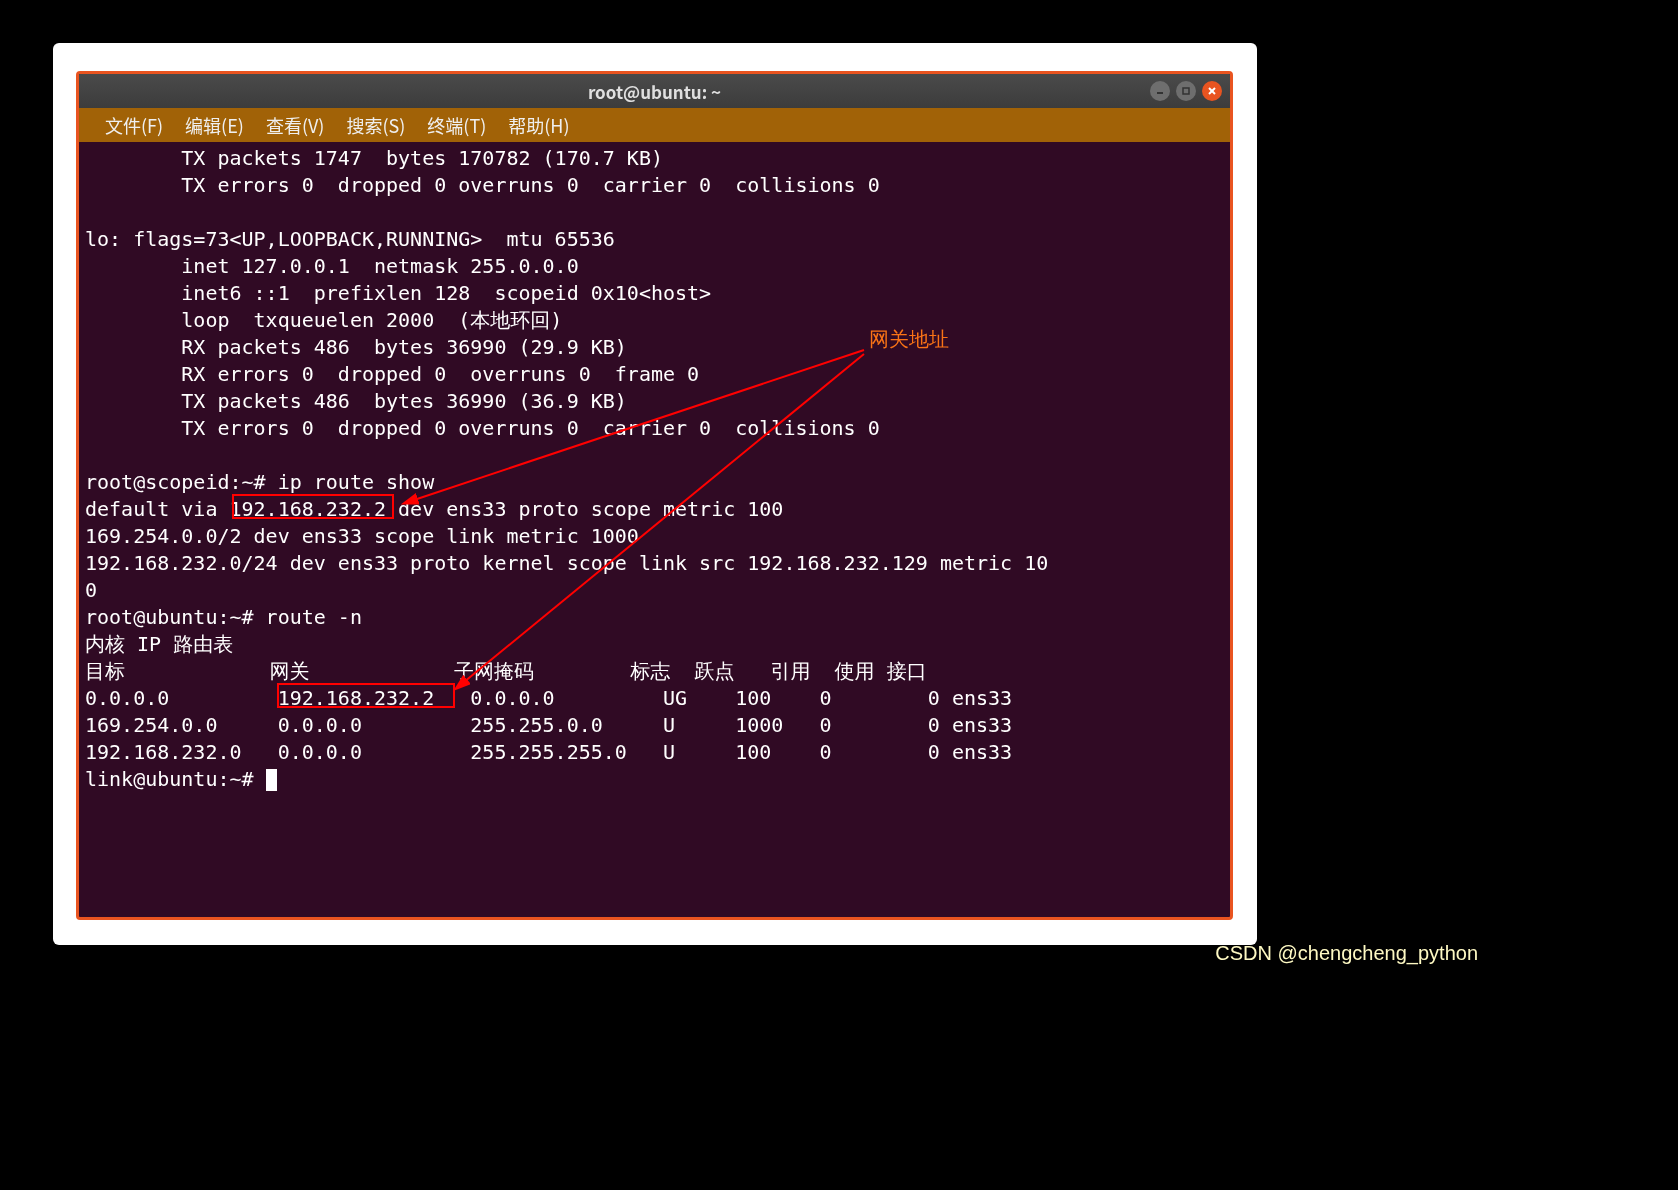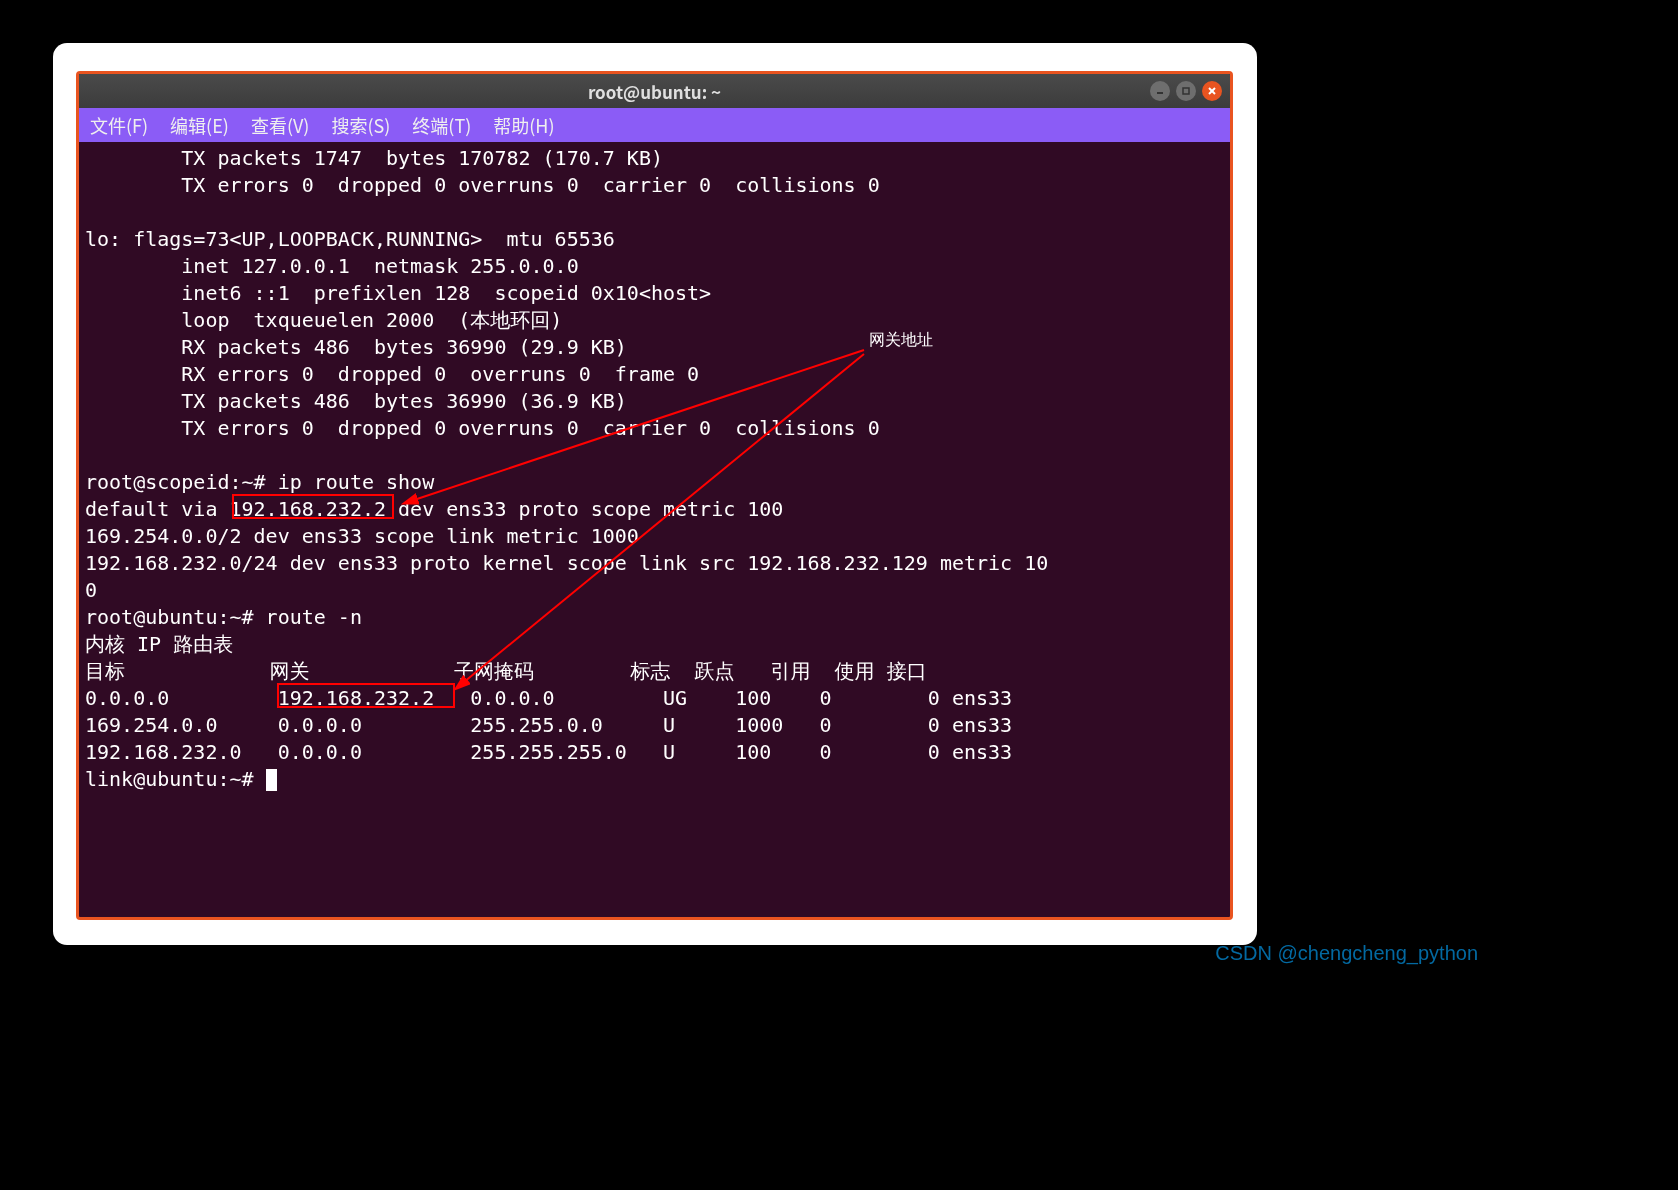--- a/index.html
+++ b/index.html
@@ -1,33 +1,33 @@
 <!DOCTYPE html>
 <html><head>
 <meta charset="utf-8">
 <style>
   * { margin:0; padding:0; box-sizing:border-box; }
   html,body { width:1678px; height:1190px; background:#000; font-family:"Noto Sans CJK SC","Microsoft YaHei",monospace; }
-  .outer-frame { position:absolute; left:53px; top:43px; width:1204px; height:902px; background:#fff; border-radius:14px; box-shadow:0 3px 10px rgba(0,0,0,.5); }
+  .outer-frame { position:absolute; left:53px; top:43px; width:1204px; height:902px; background:#fff; border-radius:6px; box-shadow:0 3px 10px rgba(0,0,0,.5); }
   .terminal-wrap { position:absolute; left:23px; top:28px; width:1157px; height:849px; background:#300a24; border:3px solid #e95420; border-radius:4px; overflow:hidden; }
   .titlebar { height:34px; background:linear-gradient(#4a4a4a,#3c3c3c); display:flex; align-items:center; position:relative; }
   .titlebar-title { position:absolute; left:50%; transform:translateX(-50%); color:#dfdfdf; font-weight:bold; font-size:17px; }
   .win-controls { position:absolute; right:8px; display:flex; gap:6px; }
   .win-btn { width:20px; height:20px; border-radius:50%; display:flex; align-items:center; justify-content:center; font-size:10px; color:#3b3b3b; }
   .btn-min { background:#6e6e6e; }
   .btn-max { background:#6e6e6e; }
   .btn-close { background:#e95420; }
-  .menubar { height:34px; background:#8b5cf6; display:flex; align-items:center; padding-left:9px; gap:18px; color:#efefef; font-size:18px; }
+  .menubar { height:34px; background:#a16207; display:flex; align-items:center; padding-left:24px; gap:18px; color:#efefef; font-size:18px; }
   .menu-item { cursor:pointer; padding:3px 2px; }
   .term-body { font-family:"DejaVu Sans Mono","Ubuntu Mono",Consolas,monospace; font-size:20px; line-height:27px; color:#ffffff; padding:3px 6px; white-space:pre; position:relative; }
-  .annot { position:absolute; color:#ffffff; font-family:"SimSun","Microsoft YaHei",serif; font-size:16px; }
+  .annot { position:absolute; color:#f97316; font-family:"SimSun","Microsoft YaHei",serif; font-size:20px; }
   .redbox { position:absolute; border:2px solid #ff0000; }
   svg.arrows { position:absolute; left:0; top:0; pointer-events:none; }
   .cursor-block { display:inline-block; width:11px; height:22px; background:#ffffff; vertical-align:text-bottom; }
-  .watermark { position:absolute; right:200px; bottom:225px; color:#0369a1; font-size:20px; font-family:Arial,sans-serif; }
+  .watermark { position:absolute; right:200px; bottom:225px; color:#fef9c3; font-size:20px; font-family:Arial,sans-serif; }
 </style>
 </head>
 <body>
 
 <div class="outer-frame">
   <div class="terminal-wrap">
 
     <div class="titlebar">
       <span class="titlebar-title">root@ubuntu: ~</span>
       <div class="win-controls">

